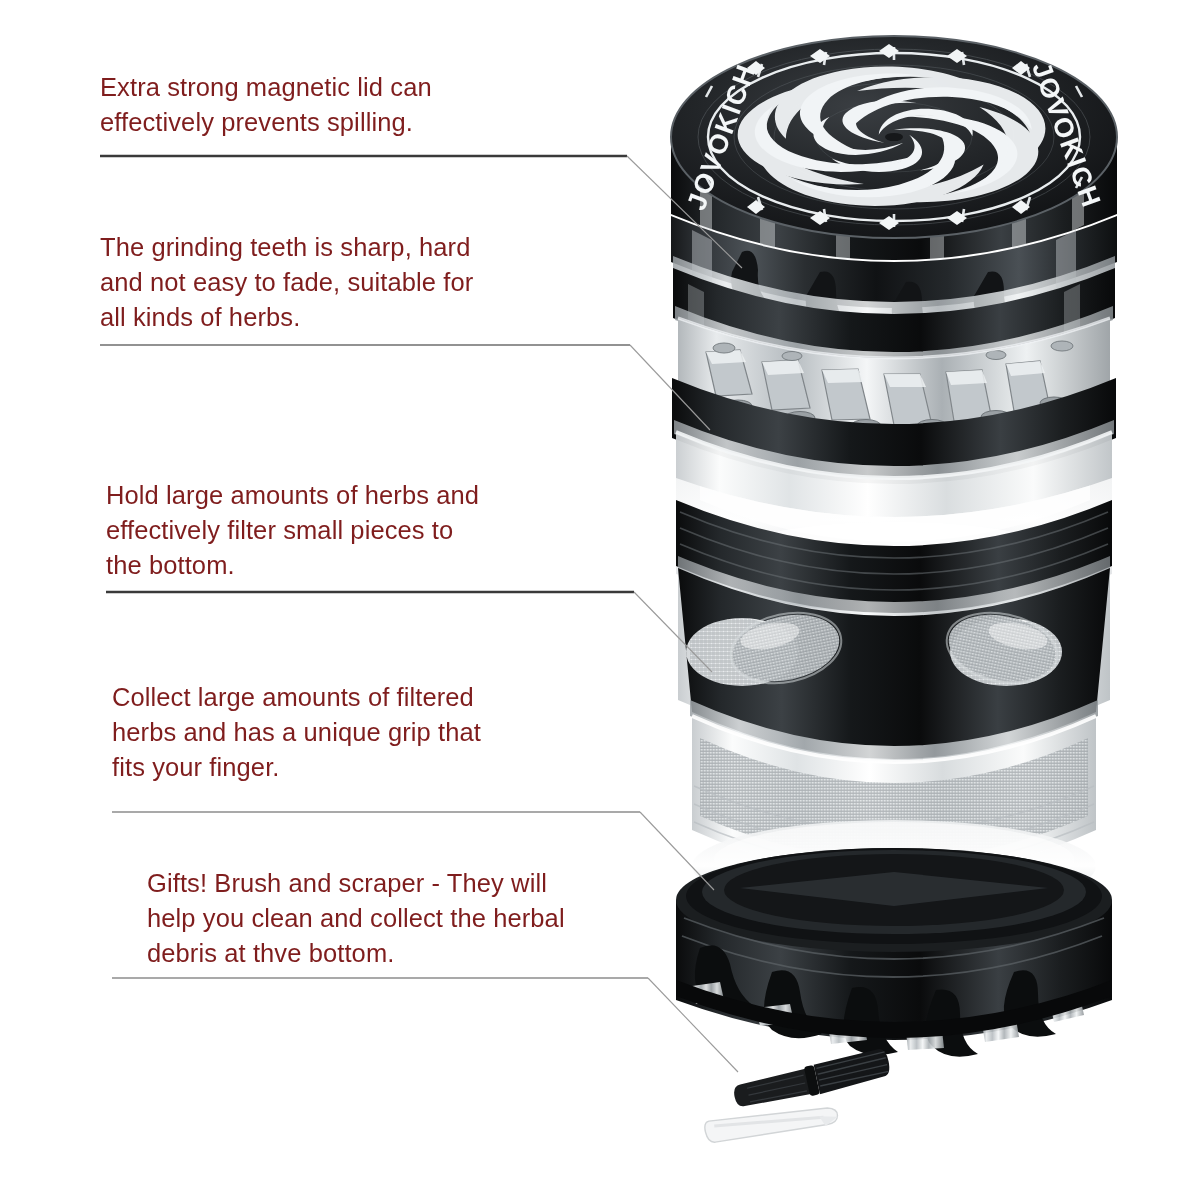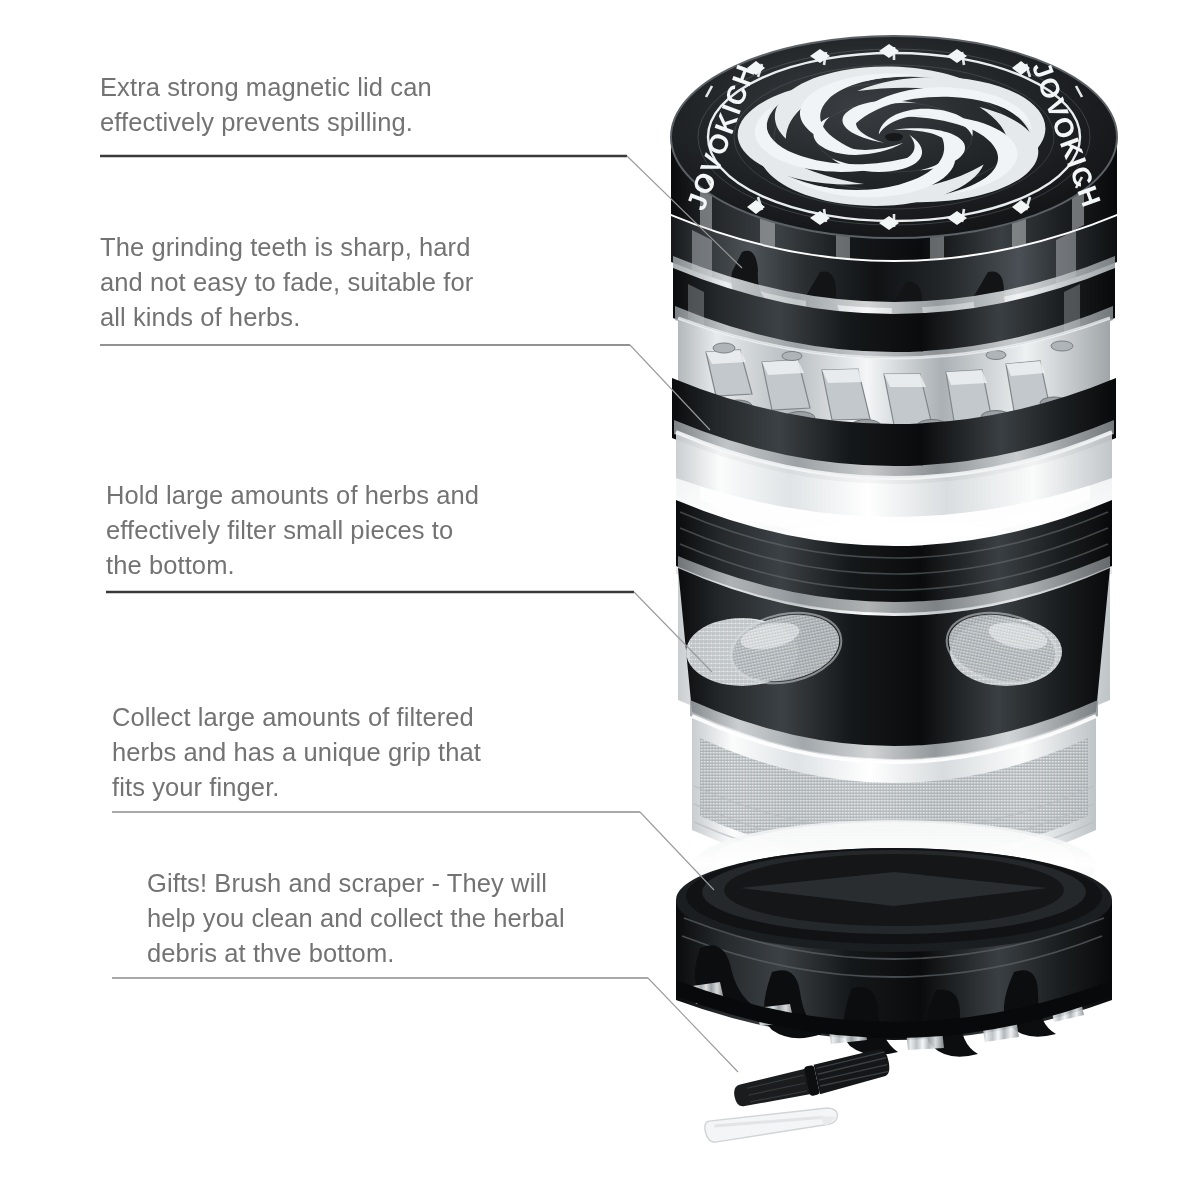--- a/index.html
+++ b/index.html
@@ -22,21 +22,21 @@
   
   .callout {
     position: absolute;
     box-sizing: border-box;
   }
   .callout-text {
     font-family: "Liberation Sans", sans-serif;
     font-weight: 300;
     font-size: 25.5px;
     line-height: 1.38;
-    color: #737373;
+    color: #7f1d1d;
     letter-spacing: 0.1px;
     white-space: pre-line;
     margin: 0;
   }
 
   
   #leader-layer {
     position: absolute;
     left: 0;
     top: 0;
@@ -458,21 +458,21 @@
 and not easy to fade, suitable for
 all kinds of herbs.</p>
   </div>
 
   <div class="callout" style="left:106px; top:478px; width:530px;">
     <p class="callout-text">Hold large amounts of herbs and
 effectively filter small pieces to
 the bottom.</p>
   </div>
 
-  <div class="callout" style="left:112px; top:700px; width:530px;">
+  <div class="callout" style="left:112px; top:680px; width:530px;">
     <p class="callout-text">Collect large amounts of filtered
 herbs and has a unique grip that
 fits your finger.</p>
   </div>
 
   <div class="callout" style="left:112px; top:866px; width:560px;margin-left:35px;">
     <p class="callout-text">Gifts! Brush and scraper - They will
 help you clean and collect the herbal
 debris at thve bottom.</p>
   </div>

